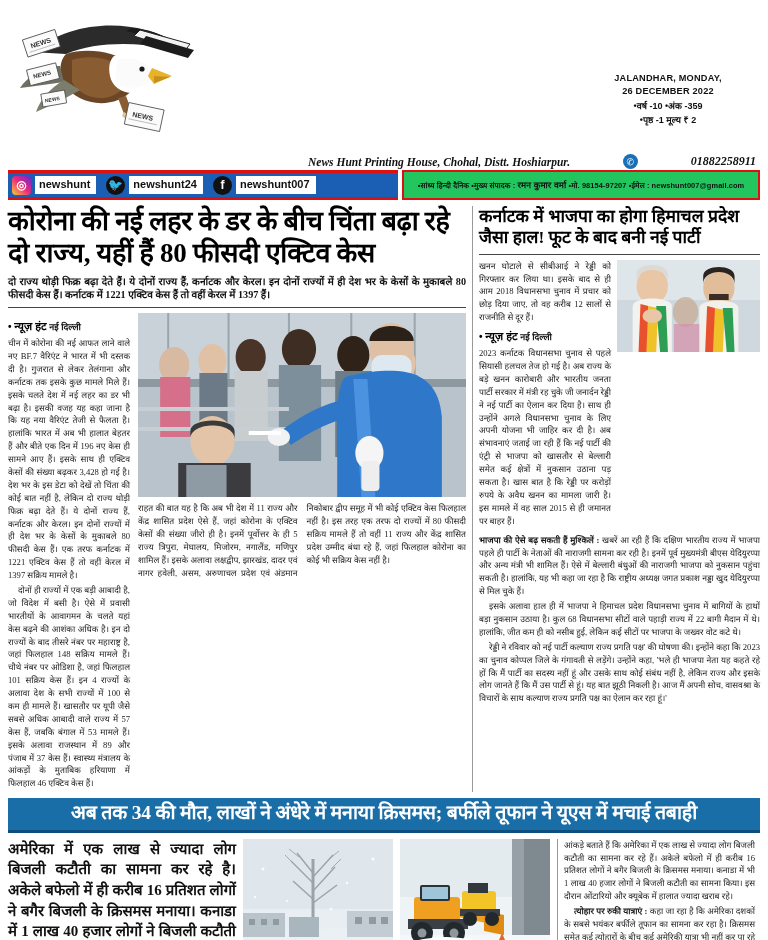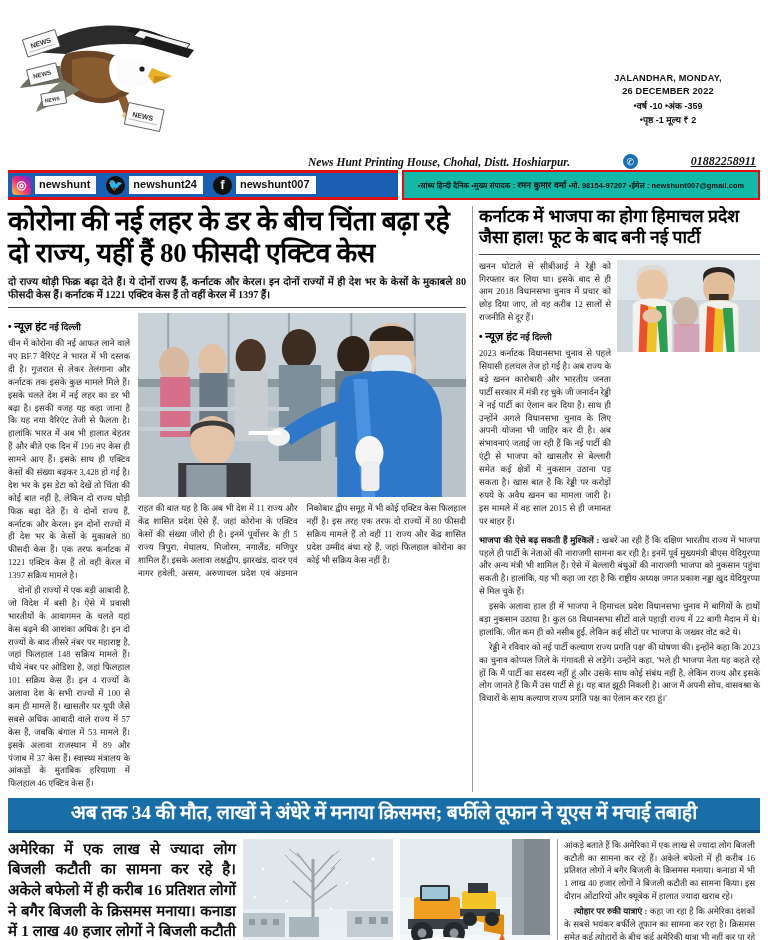--- a/index.html
+++ b/index.html
@@ -34,36 +34,36 @@
     font-size:9.5px; font-weight:700; color:#111; line-height:1.45;
   }
   .mh-right .dline { font-size:9.2px; letter-spacing:0.2px; }
   .mh-right .sub { font-weight:700; font-size:9px; margin-top:1px; }
   .addr-row { position:absolute; left:300px; right:4px; top:148px; display:flex; align-items:center; justify-content:space-between; gap:8px; }
   .addr {
     font-family:"Liberation Serif", serif;
     font-style:italic; font-weight:700; font-size:11.5px; color:#111;
   }
   .phone-ico { width:15px; height:15px; border-radius:50%; background:#1a6fb5; display:inline-flex; align-items:center; justify-content:center; color:#fff; font-size:9px; }
-  .phone-num { font-family:"Liberation Serif", serif; font-style:italic; font-weight:700; font-size:12px;text-decoration:underline; }
+  .phone-num { font-family:"Liberation Serif", serif; font-style:italic; font-weight:700; font-size:12px; }
 
   
   .social-bar { position:relative; height:30px; margin-top:4px; display:flex; }
   .social-left {
     width:390px; background:#1a5fb4; border-top:3px solid #d11; border-bottom:3px solid #d11;
     display:flex; align-items:center; padding-left:4px; gap:0px;
   }
   .s-chip { display:flex; align-items:center; gap:4px; margin-right:10px; }
   .s-ico { width:19px; height:19px; border-radius:4px; display:flex; align-items:center; justify-content:center; color:#fff; font-size:12px; font-weight:700; flex:0 0 auto;}
   .s-ico.ig { background:linear-gradient(45deg,#f9ce34,#ee2a7b,#6228d7); }
   .s-ico.tw { background:#111; border-radius:50%; }
   .s-ico.fb { background:#111; border-radius:50%; }
   .s-chip span.lbl { background:#fff; color:#111; font-size:11px; font-weight:700; padding:2px 6px 2px 4px; line-height:1.2; }
   .social-right {
-    flex:1; background:#14b8a6; border:2px solid #d11;
+    flex:1; background:#22c55e; border:2px solid #d11;
     display:flex; align-items:center; justify-content:center;
     font-size:7.4px; font-weight:700; color:#111; letter-spacing:0.1px;
     padding:0 4px; margin-left:4px; white-space:nowrap; overflow:hidden;
   }
   .social-right b { font-size:8.6px; }
 
   
   .main { display:flex; gap:6px; margin-top:6px; }
   .col-left  { width:458px; }
   .col-right { width:288px; border-left:1px solid #999; padding-left:6px; }

